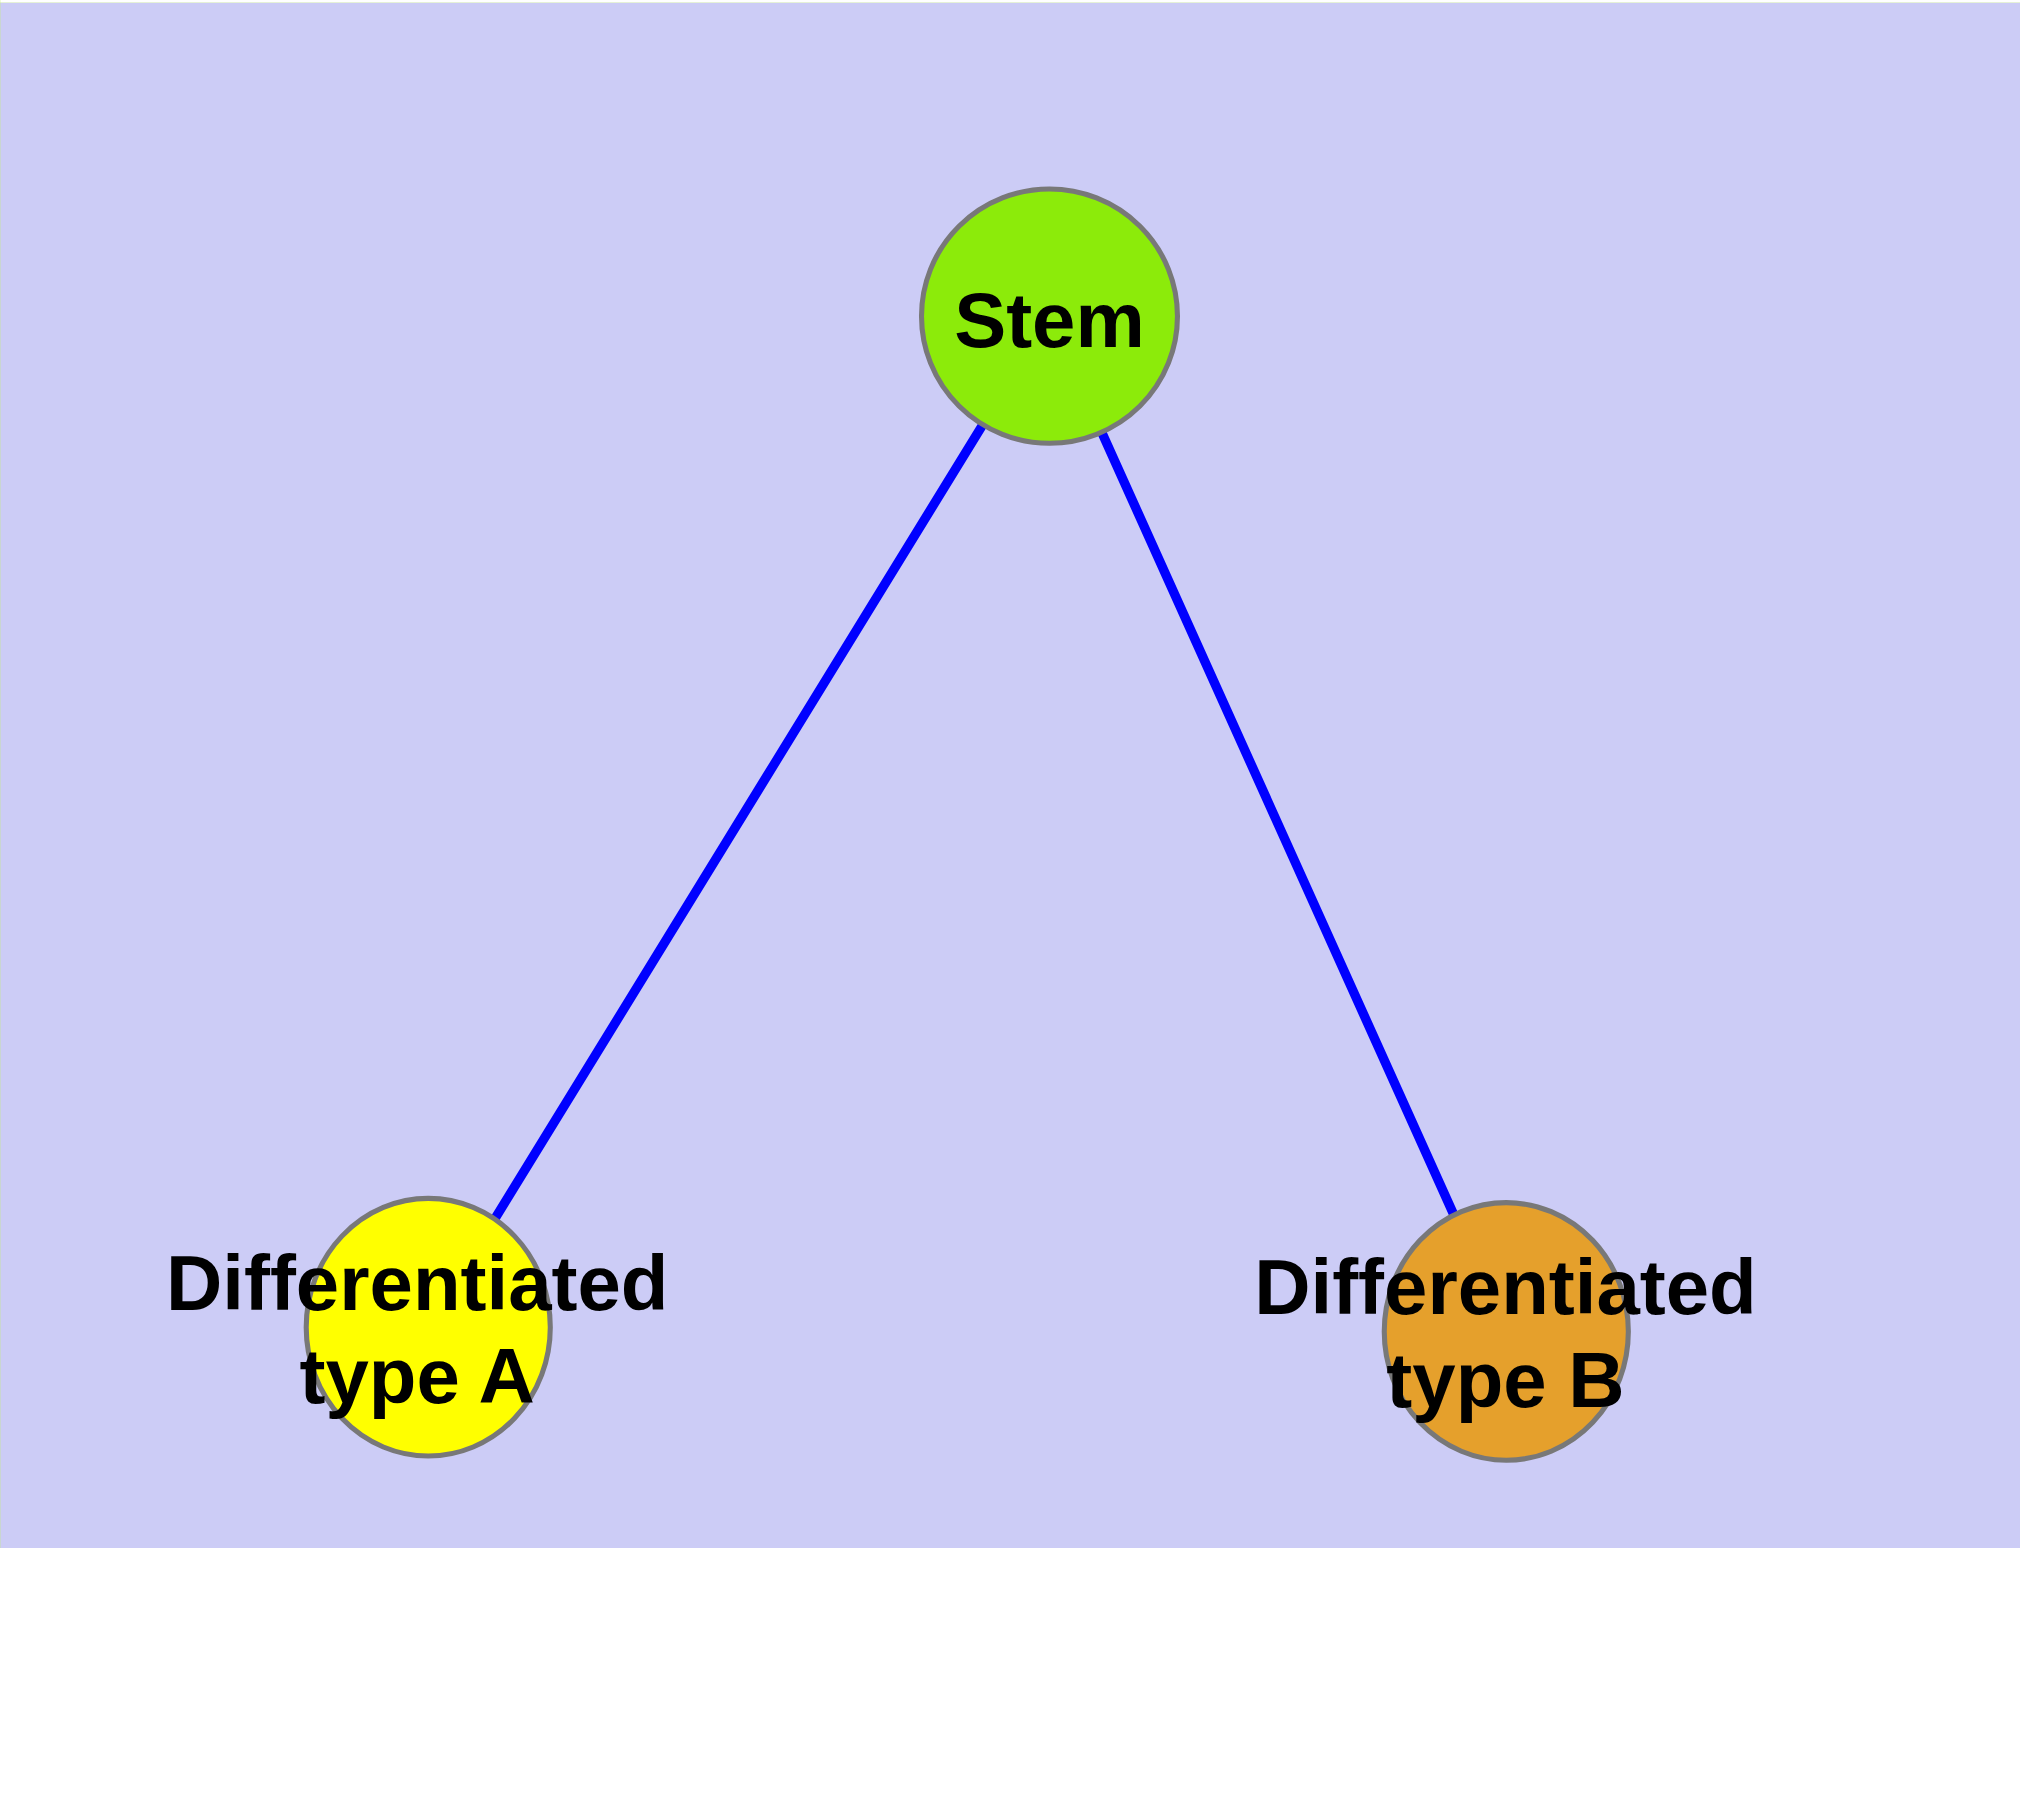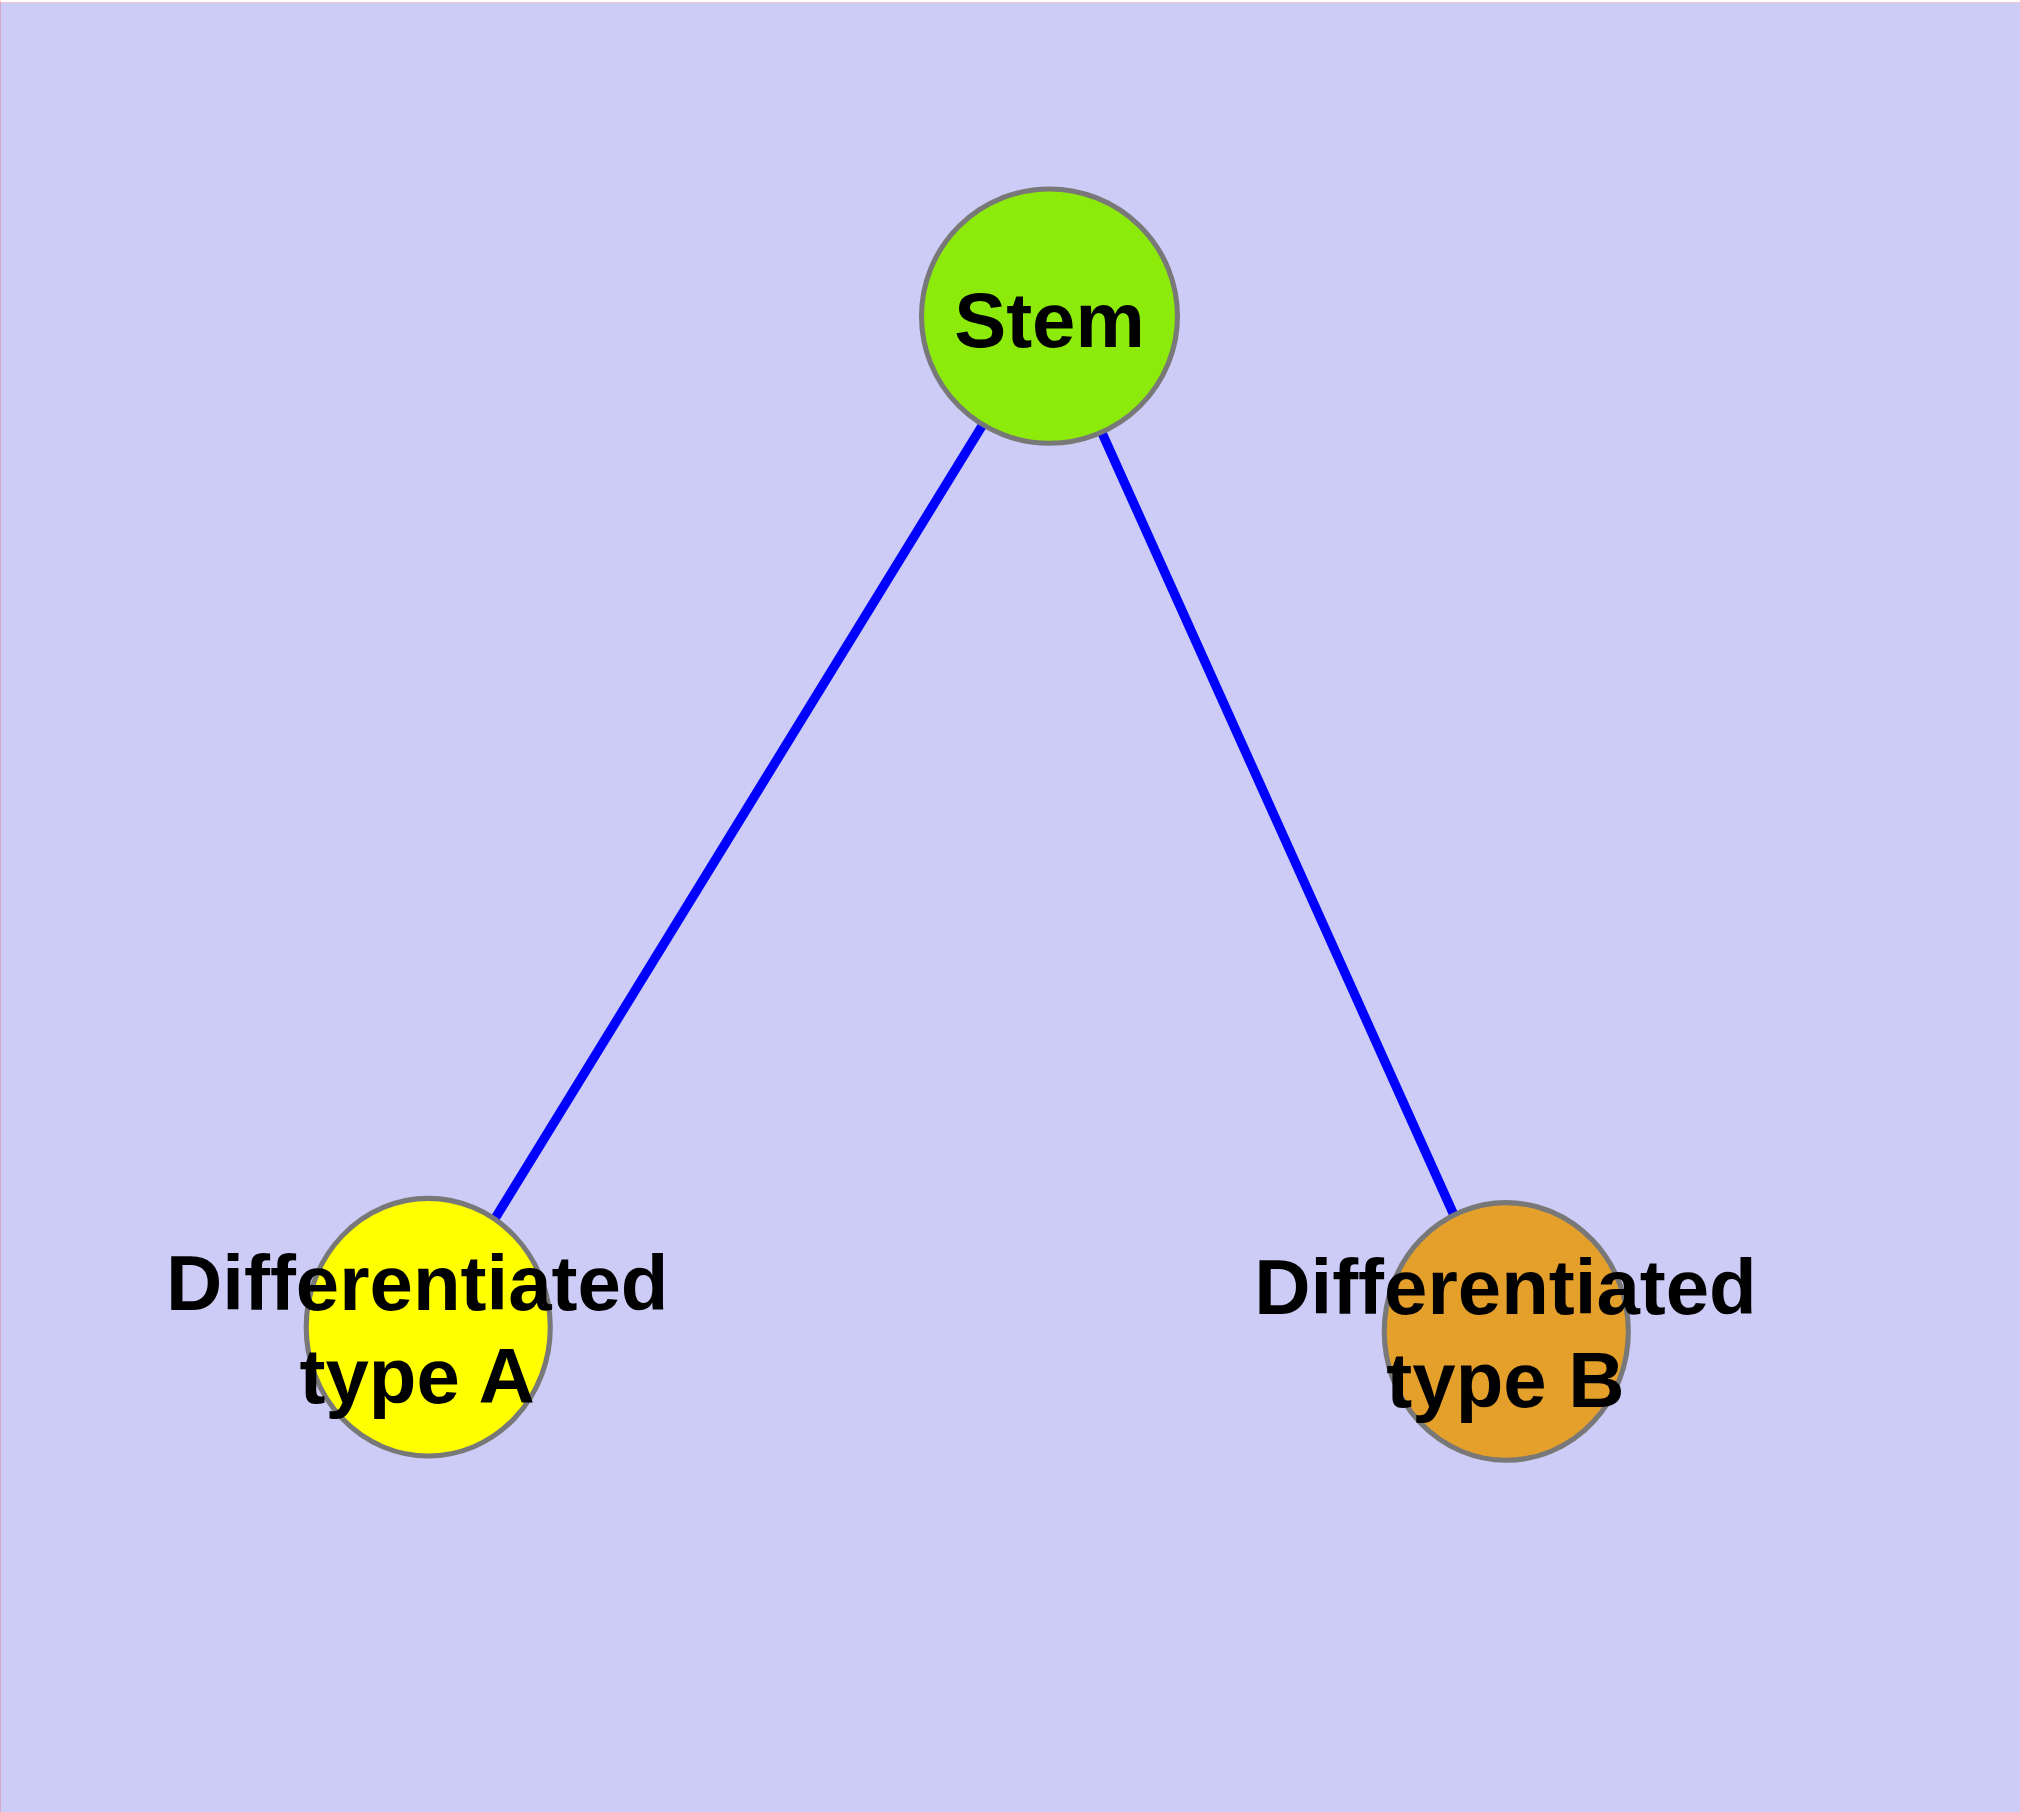--- a/index.html
+++ b/index.html
@@ -3,22 +3,22 @@
 <meta charset="utf-8">
 <style>
   html, body {
     margin: 0;
     padding: 0;
     background: #ffffff;
   }
   .stage {
     position: relative;
     width: 2021px;
-    height: 1812px;
-    background: #ef4444;
+    height: 1548px;
+    background: #bef264;
     overflow: hidden;
   }
   svg.diagram {
     display: block;
     width: 2021px;
     height: 1812px;
   }
   .node-label {
     font-family: "Liberation Sans", "DejaVu Sans", sans-serif;
     font-weight: bold;

